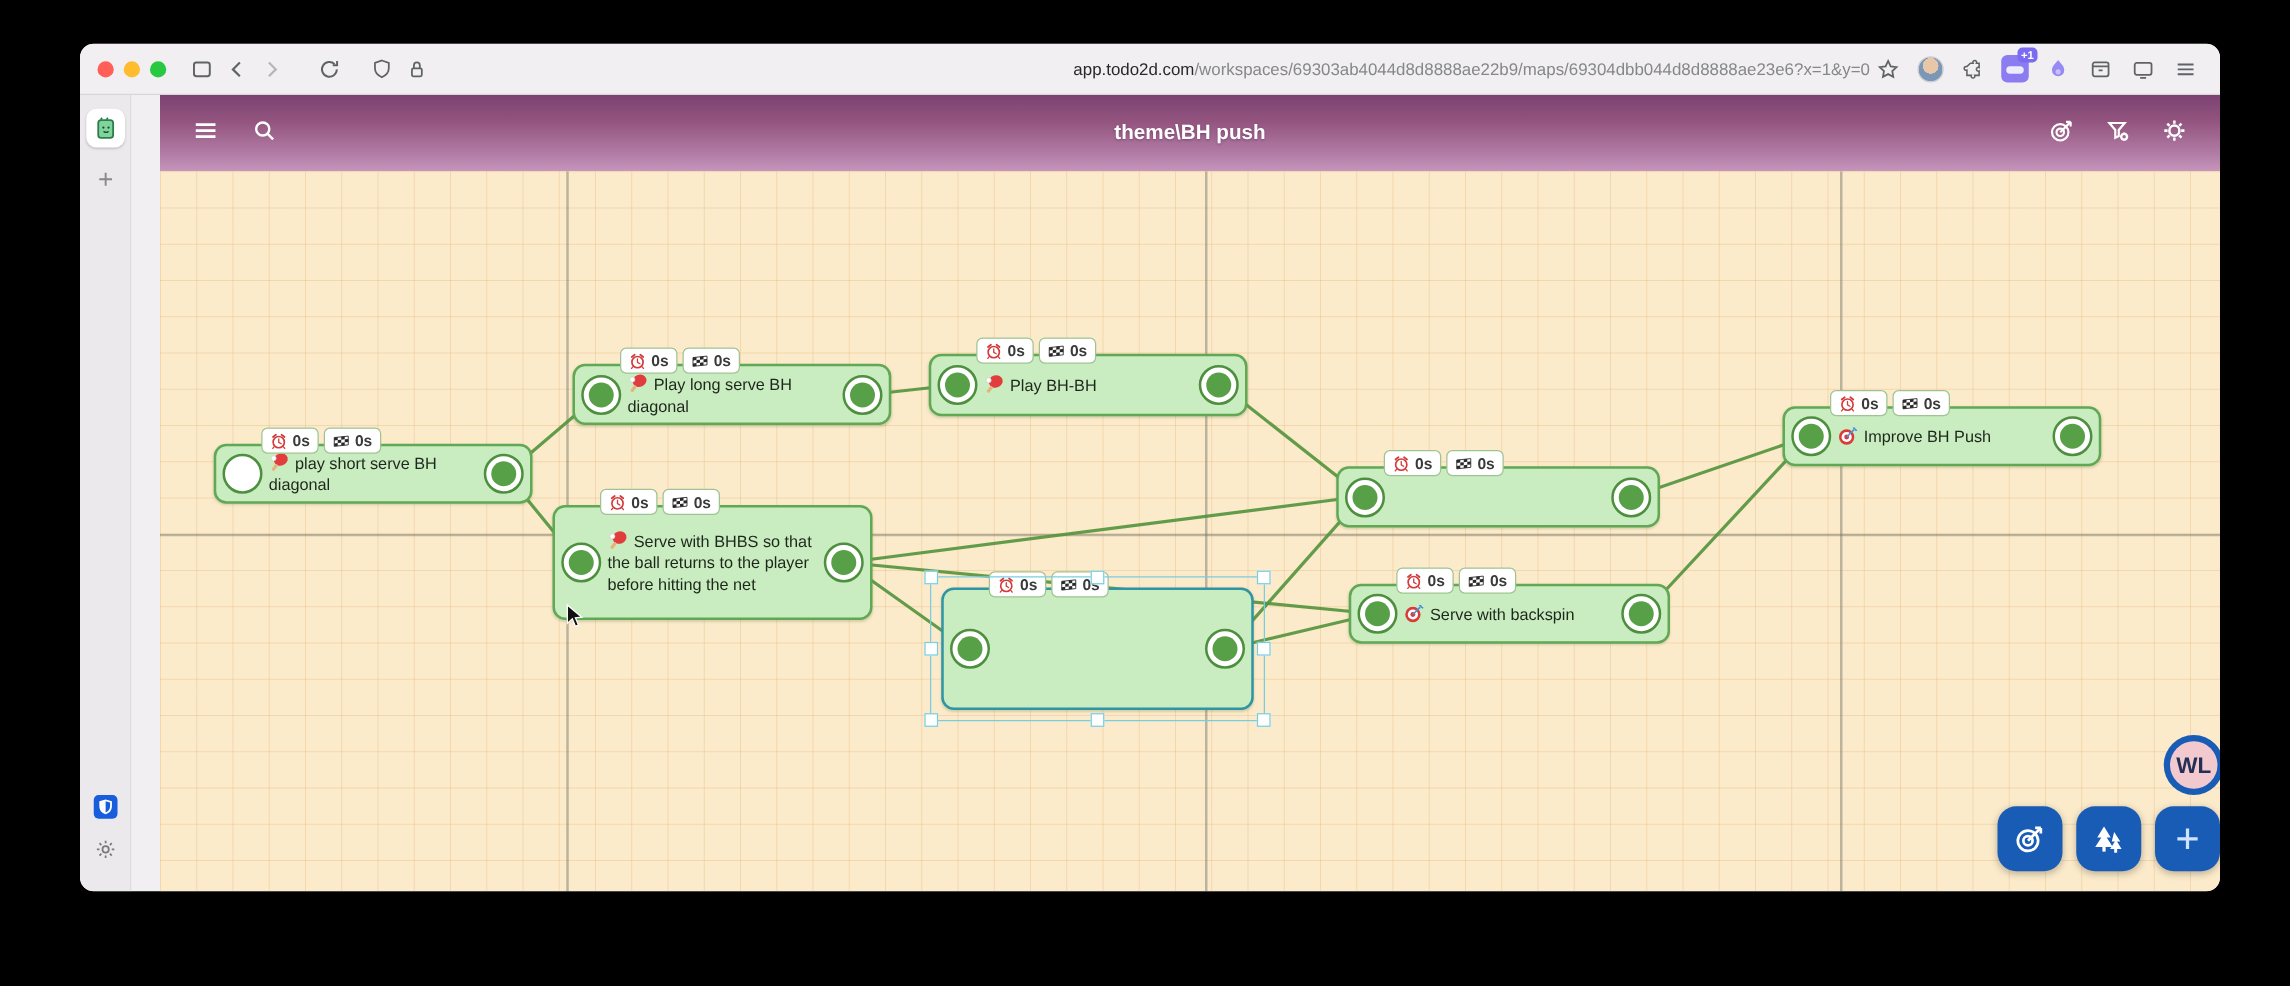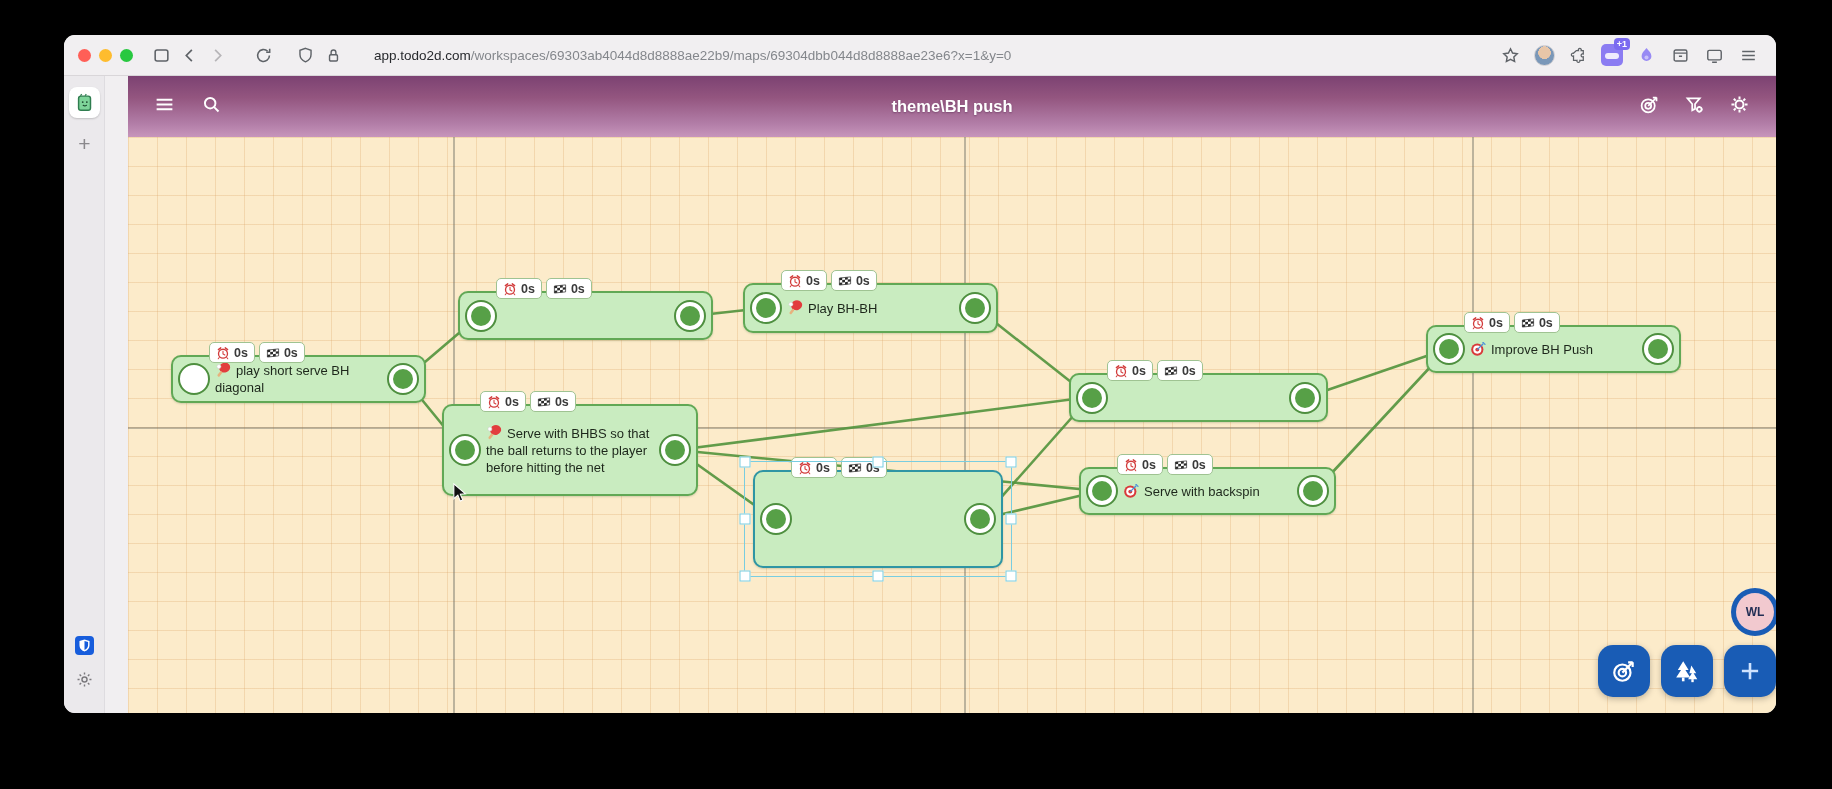--- a/index.html
+++ b/index.html
@@ -11,21 +11,21 @@
   
   .toolbar{position:relative;height:41px;background:#f1eff1;border-bottom:1px solid #d9d6d9;
            display:flex;align-items:center;padding:0 14px;color:#5f6368;}
   .lights{display:flex;gap:8px;margin-right:14px;}
   .light{width:13px;height:13px;border-radius:50%;}
   .l-red{background:#ff5f57;}.l-yellow{background:#febc2e;}.l-green{background:#28c840;}
   .tbtn{width:28px;height:28px;display:flex;align-items:center;justify-content:center;
         color:#5f6368;font-size:18px;flex:0 0 auto;}
   .tbtn svg{width:19px;height:19px;}
   .dim{color:#b7b5b8;}
-  .urltext{margin-left:27px;font-size:13.5px;white-space:nowrap;overflow:hidden;flex:1 1 auto;}
+  .urltext{margin-left:27px;font-size:13.5px;white-space:nowrap;overflow:hidden;flex:1 1 auto;text-align:right;}
   .urlhost{color:#27292d;}
   .urlpath{color:#84878c;}
   .toolbar-right{display:flex;align-items:center;gap:6px;margin-left:auto;}
   .avatar-mini{width:21px;height:21px;border-radius:50%;
      background:radial-gradient(circle at 50% 35%,#e8c6a8 0 40%,#7a97b8 41% 100%);border:1px solid #cfcdd0;}
   .ext-purple{position:relative;width:22px;height:22px;border-radius:5px;background:#8b7cf2;}
   .ext-purple .dots{position:absolute;left:4px;top:9px;width:14px;height:6px;border-radius:3px;background:rgba(255,255,255,.85);}
   .ext-badge{position:absolute;top:-6px;right:-7px;background:#7b6bf0;color:#fff;font-size:9px;
      font-weight:700;border-radius:4px;padding:0 3px;line-height:12px;}
   .flame{width:20px;height:22px;}
@@ -76,21 +76,21 @@
   .handle{position:absolute;width:11px;height:11px;background:#fff;border:1.5px solid #79cde0;
      transform:translate(-50%,-50%);}
   .cursor{position:absolute;z-index:9;width:19px;height:22px;}
   
   .fab{position:absolute;width:52px;height:52px;border-radius:15px;background:#195cb5;z-index:8;
      display:flex;align-items:center;justify-content:center;color:#fff;box-shadow:0 2px 6px rgba(0,0,0,.25);}
   .fab svg{width:26px;height:26px;}
   .useravatar{position:absolute;width:48px;height:48px;border-radius:50%;background:#195cb5;z-index:8;
      display:flex;align-items:center;justify-content:center;}
   .useravatar .inner{width:38px;height:38px;border-radius:50%;background:#f2c9cf;
-     display:flex;align-items:center;justify-content:center;font-size:12px;font-weight:700;color:#232f55;}
+     display:flex;align-items:center;justify-content:center;font-size:18px;font-weight:700;color:#232f55;}
 </style>
 </head>
 <body>
 
 <div class="screen">
  <div class="window">
 
   <div class="toolbar">
     <div class="lights">
       <div class="light l-red"></div>
@@ -325,20 +325,27 @@
                         <rect x="10" y="11.7" width="4" height="3.3" fill="#2a2a2a"></rect>
                       </g>
                     </svg>
                   </span>
                   <span>0s</span>
                 </span>
               </div>
             </div>
             <div class="node" style="left: 330px; top: 154px; width: 255px; height: 49px;">
               <div class="port pl filled"></div>
+              <div class="nlabel"><span class="nicon"><svg viewBox="0 0 20 20">
+                    <g transform="rotate(-18 11 8)">
+                      <ellipse cx="11.5" cy="7.5" rx="6.6" ry="5.8" fill="#e23d3d"></ellipse>
+                    </g>
+                    <rect x="4.2" y="11.2" width="3" height="7.2" rx="1.4" fill="#e8b27d" transform="rotate(38 5.7 14.8)"></rect>
+                    <circle cx="4.6" cy="6.2" r="2.4" fill="#fff" stroke="#c9c9c9" stroke-width="0.6"></circle>
+                  </svg></span>Play long serve BH diagonal</div>
               <div class="port pr filled"></div>
               <div class="badges">
                 <span class="badge">
                   <span style="display: inline-flex;">
                     <svg viewBox="0 0 20 20">
                       <circle cx="10" cy="11" r="6.4" fill="#fff" stroke="#d23b3b" stroke-width="1.9"></circle>
                       <path d="M10 7.4 v3.8 l2.7 1.7" stroke="#d23b3b" stroke-width="1.5" fill="none" stroke-linecap="round"></path>
                       <path d="M3.4 5.2 L6.8 2.6 M16.6 5.2 L13.2 2.6" stroke="#d23b3b" stroke-width="2" stroke-linecap="round"></path>
                       <path d="M4.6 16.4 l-1.4 1.8 M15.4 16.4 l1.4 1.8" stroke="#d23b3b" stroke-width="1.5" stroke-linecap="round"></path>
                     </svg>

